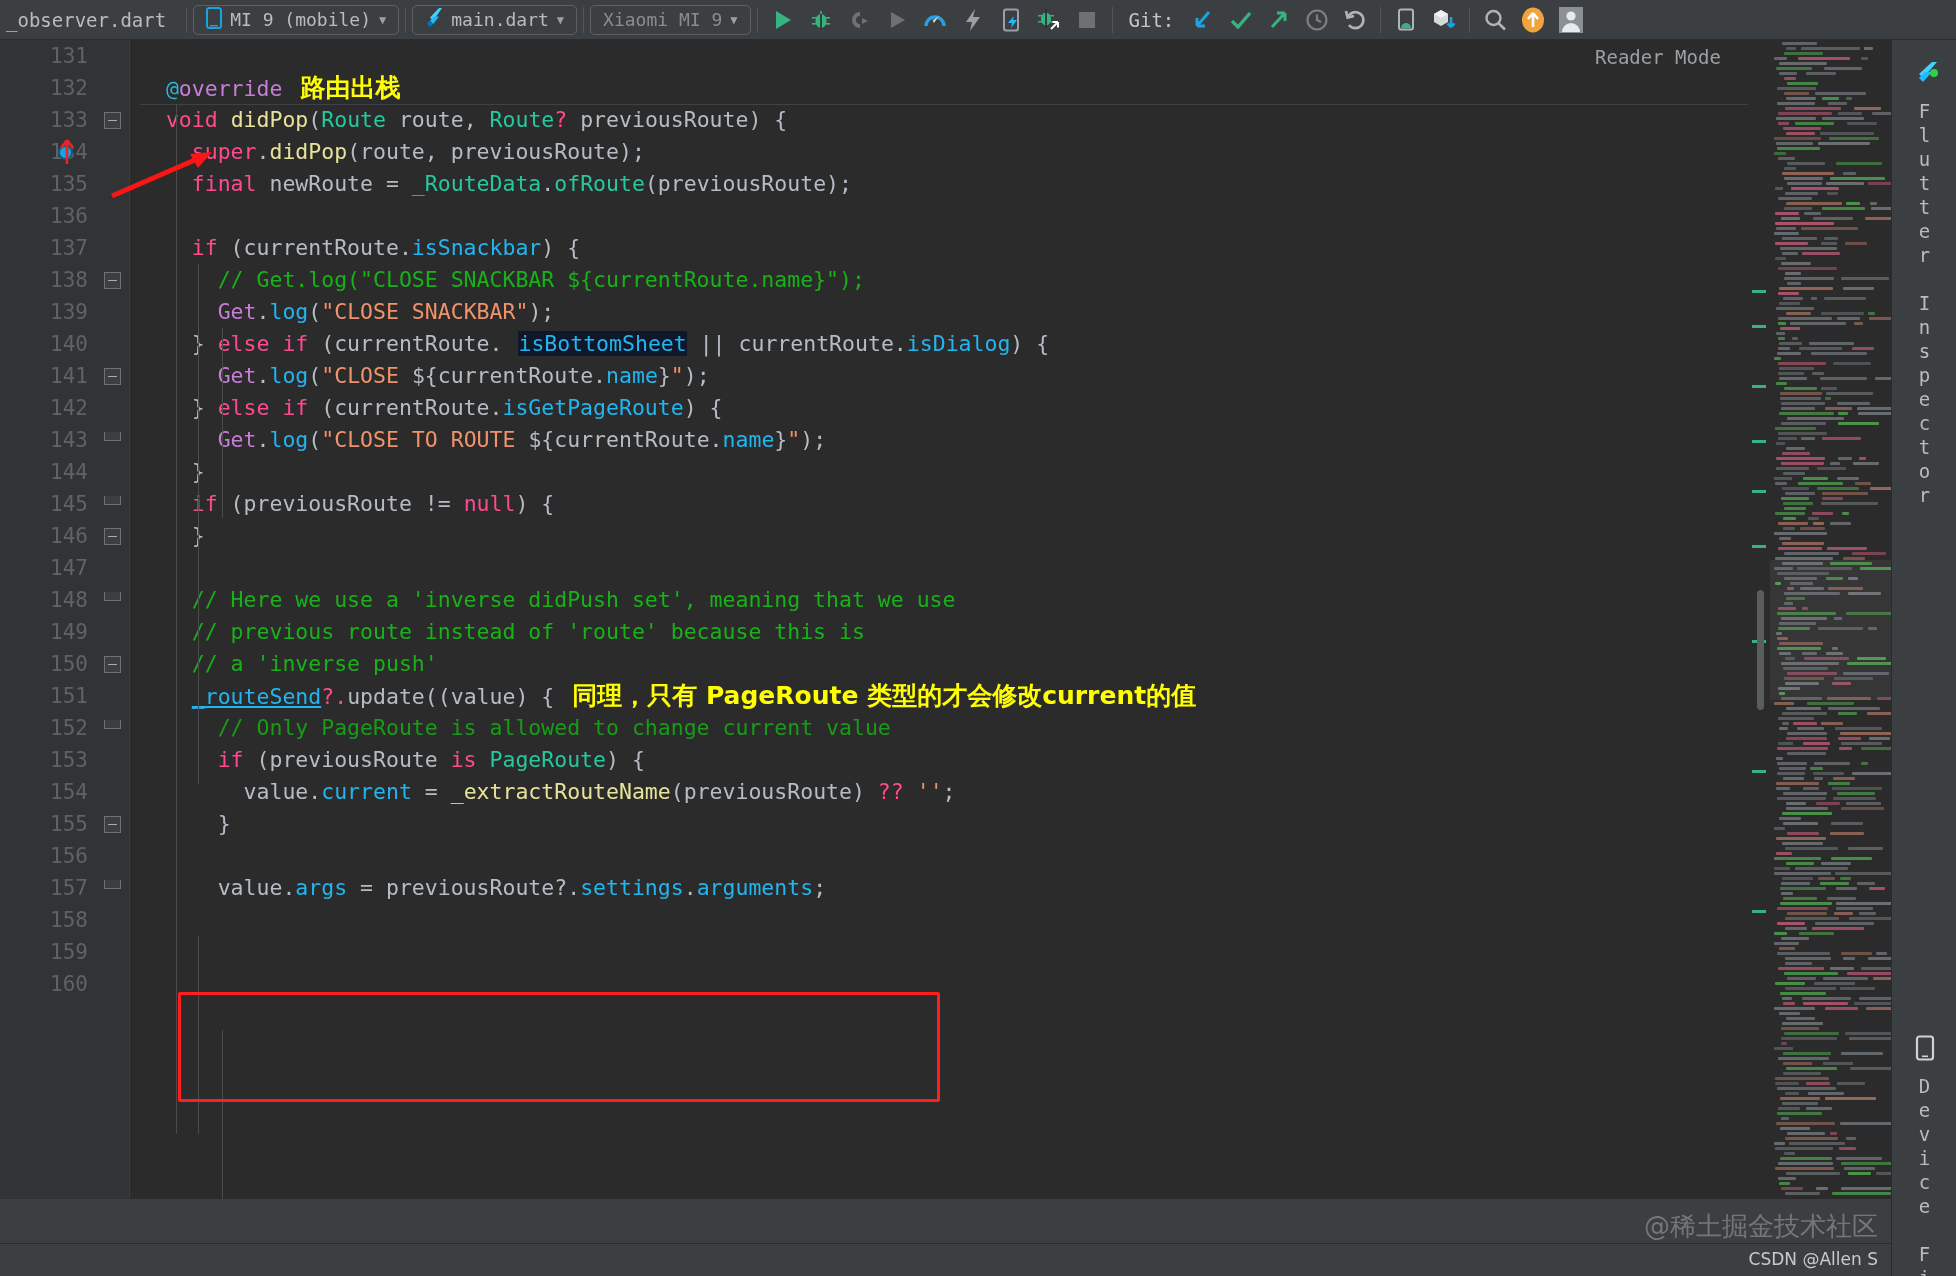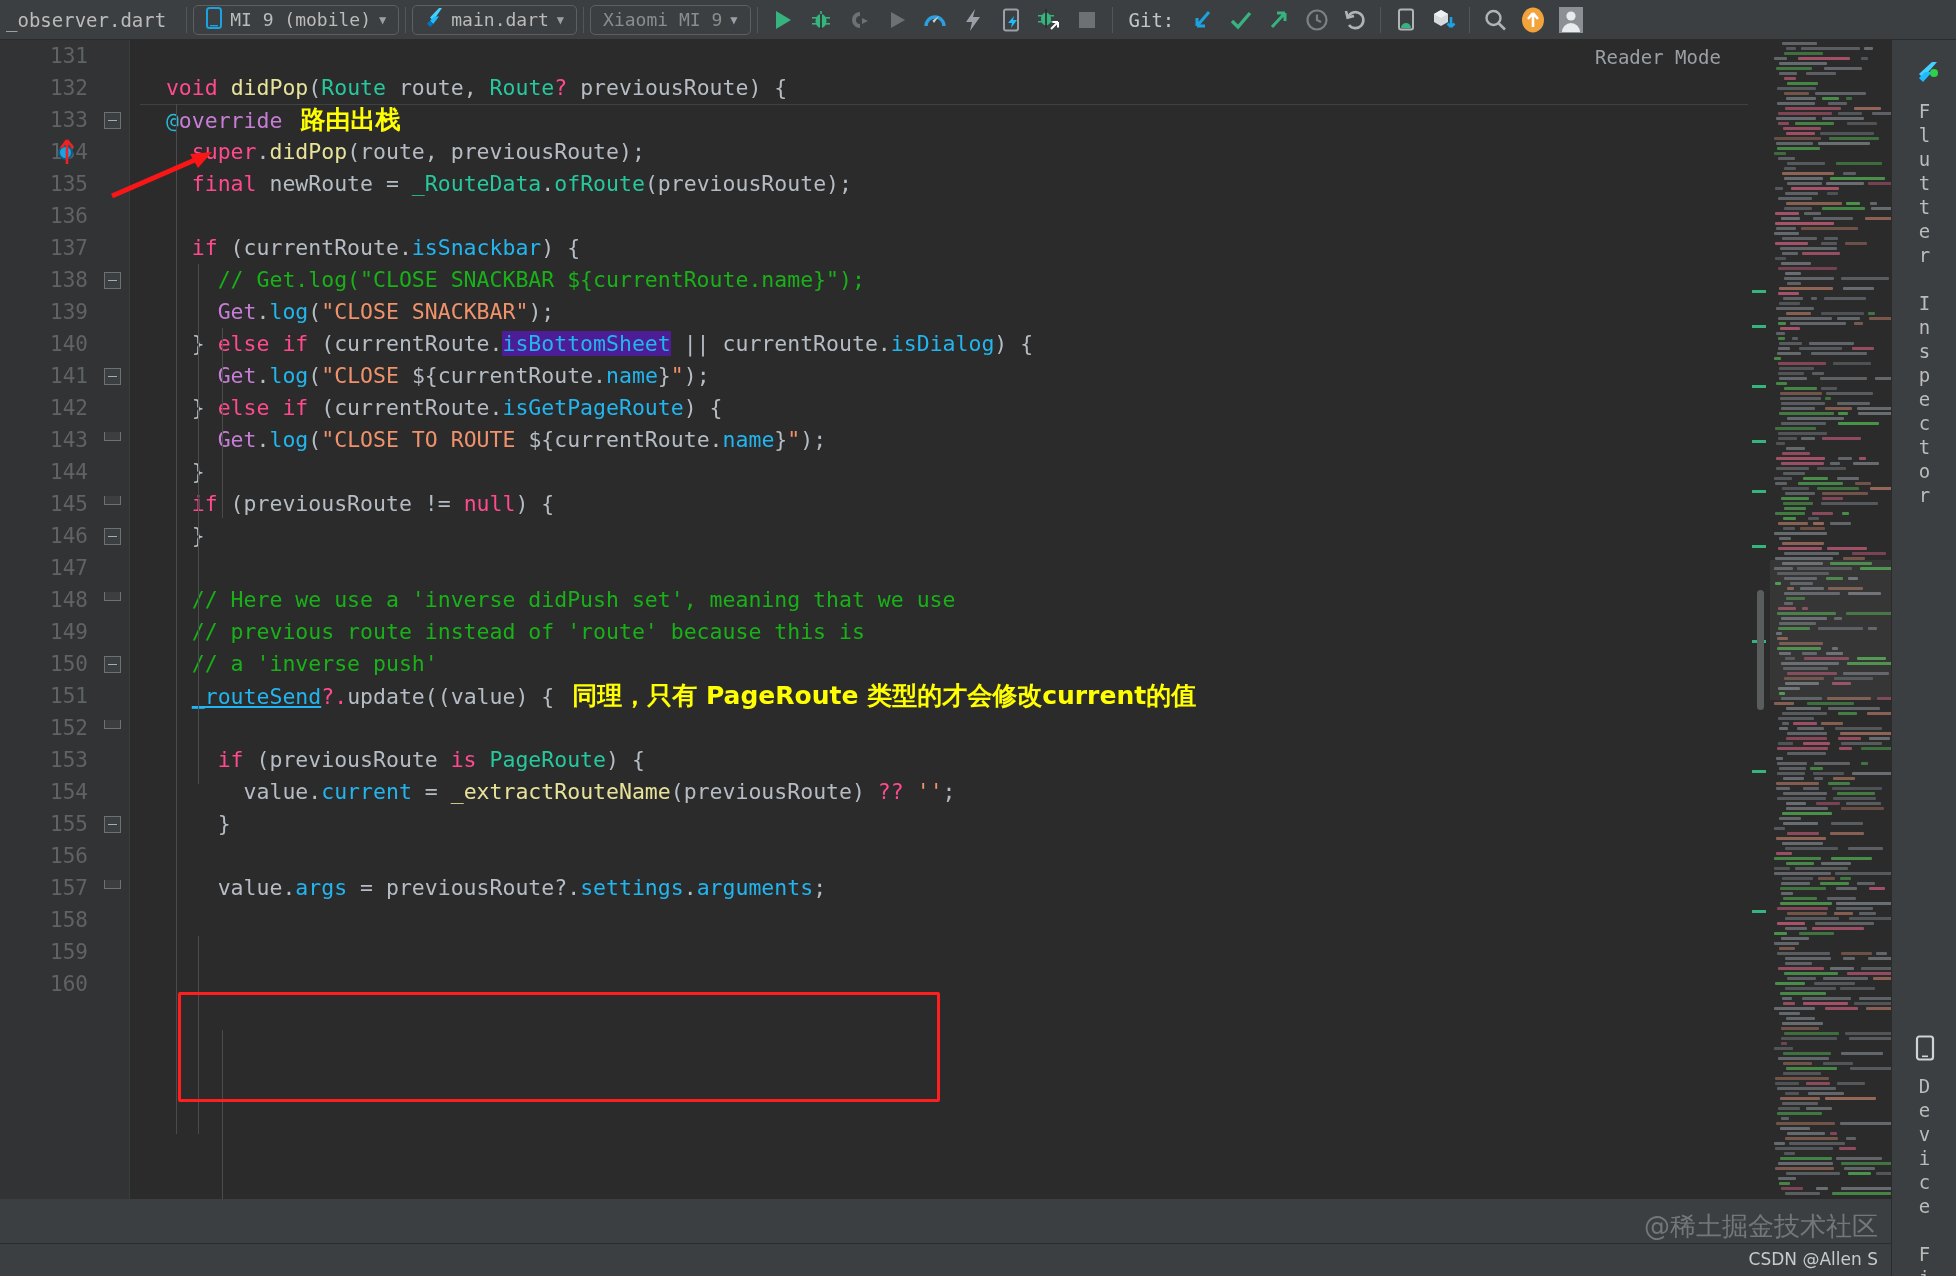--- a/index.html
+++ b/index.html
@@ -77,21 +77,21 @@
   .fn      { color: #e8e39a; }     
   .type    { color: #26c99e; }     
   .plain   { color: #b5bcc4; }
   .field   { color: #22b6f0; }
   .str     { color: #f0926b; }
   .cmt     { color: #18b218; }
   .cmt-dim { color: #189c18; }
   .punc    { color: #b5bcc4; }
   .violet  { color: #c77dd6; }
   .u       { text-decoration: underline; }
-  .hl-ident { background: #4c1d95; }
+  .hl-ident { background: #0f172a; margin-left: 16px; }
 
   .cn-note {
     color: #ffff00; font-family: "DejaVu Sans", sans-serif;
     font-weight: bold; font-size: 25px;
   }
 
   .indent-guide {
     position: absolute; width: 1px; background: #4b4b4b;
   }
 
@@ -401,41 +401,41 @@
         <div class="fold fold-end" style="top: 456px;"></div>
         <div class="fold fold-minus" style="top: 488px;"></div>
         <div class="fold fold-end" style="top: 552px;"></div>
         <div class="fold fold-minus" style="top: 616px;"></div>
         <div class="fold fold-end" style="top: 680px;"></div>
         <div class="fold fold-minus" style="top: 776px;"></div>
         <div class="fold fold-end" style="top: 840px;"></div>
       </div>
     <div class="code" id="codebody">
         <div class="row"></div>
+        <div class="row"><span class="plain">  </span><span class="anno">@</span><span class="anno2">override</span><span class="cn-note" style="margin-left: 18px;">路由出栈</span></div>
         <div class="row"><span class="plain">  </span><span class="kw2">void</span><span class="plain"> </span><span class="fn">didPop</span><span class="punc">(</span><span class="type">Route</span><span class="plain"> route, </span><span class="type">Route</span><span class="kw2">?</span><span class="plain"> previousRoute</span><span class="punc">) {</span></div>
-        <div class="row"><span class="plain">  </span><span class="anno">@</span><span class="anno2">override</span><span class="cn-note" style="margin-left: 18px;">路由出栈</span></div>
         <div class="row"><span class="plain">    </span><span class="kw2">super</span><span class="punc">.</span><span class="fn">didPop</span><span class="plain">(route, previousRoute);</span></div>
         <div class="row"><span class="plain">    </span><span class="kw2">final</span><span class="plain"> newRoute = </span><span class="type">_RouteData</span><span class="punc">.</span><span class="type">ofRoute</span><span class="plain">(previousRoute);</span></div>
         <div class="row"></div>
         <div class="row"><span class="plain">    </span><span class="kw2">if</span><span class="plain"> (currentRoute.</span><span class="field">isSnackbar</span><span class="punc">) {</span></div>
         <div class="row"><span class="plain">      </span><span class="cmt">// Get.log("CLOSE SNACKBAR ${currentRoute.name}");</span></div>
         <div class="row"><span class="plain">      </span><span class="violet">Get</span><span class="punc">.</span><span class="field">log</span><span class="punc">(</span><span class="str">"CLOSE SNACKBAR"</span><span class="punc">);</span></div>
         <div class="row"><span class="plain">    </span><span class="punc">} </span><span class="kw2">else if</span><span class="plain"> (currentRoute.</span><span class="field hl-ident">isBottomSheet</span><span class="plain"> || </span><span class="plain">currentRoute.</span><span class="field">isDialog</span><span class="punc">) {</span></div>
         <div class="row"><span class="plain">      </span><span class="violet">Get</span><span class="punc">.</span><span class="field">log</span><span class="punc">(</span><span class="str">"CLOSE </span><span class="plain">${currentRoute.</span><span class="field">name</span><span class="plain">}</span><span class="str">"</span><span class="punc">);</span></div>
         <div class="row"><span class="plain">    </span><span class="punc">} </span><span class="kw2">else if</span><span class="plain"> (currentRoute.</span><span class="field">isGetPageRoute</span><span class="punc">) {</span></div>
         <div class="row"><span class="plain">      </span><span class="violet">Get</span><span class="punc">.</span><span class="field">log</span><span class="punc">(</span><span class="str">"CLOSE TO ROUTE </span><span class="plain">${currentRoute.</span><span class="field">name</span><span class="plain">}</span><span class="str">"</span><span class="punc">);</span></div>
         <div class="row"><span class="punc">    }</span></div>
         <div class="row"><span class="plain">    </span><span class="kw2">if</span><span class="plain"> (previousRoute != </span><span class="kw2">null</span><span class="punc">) {</span></div>
         <div class="row"><span class="punc">    }</span></div>
         <div class="row"></div>
         <div class="row"><span class="plain">    </span><span class="cmt">// Here we use a 'inverse didPush set', meaning that we use</span></div>
         <div class="row"><span class="plain">    </span><span class="cmt">// previous route instead of 'route' because this is</span></div>
         <div class="row"><span class="plain">    </span><span class="cmt">// a 'inverse push'</span></div>
         <div class="row"><span class="plain">    </span><span class="field u">_routeSend</span><span class="kw2">?.</span><span class="plain">update</span><span class="plain">((value) {</span><span class="cn-note" style="margin-left: 18px;">同理，只有 PageRoute 类型的才会修改current的值</span></div>
-        <div class="row"><span class="plain">      </span></div>
+        <div class="row"><span class="plain">      </span><span class="cmt-dim">// Only PageRoute is allowed to change current value</span></div>
         <div class="row"><span class="plain">      </span><span class="kw2">if</span><span class="plain"> (previousRoute </span><span class="kw2">is</span><span class="plain"> </span><span class="type">PageRoute</span><span class="punc">) {</span></div>
         <div class="row"><span class="plain">        </span><span class="plain">value.</span><span class="field">current</span><span class="plain"> = </span><span class="fn">_extractRouteName</span><span class="plain">(previousRoute) </span><span class="kw2">??</span><span class="plain"> </span><span class="str">''</span><span class="punc">;</span></div>
         <div class="row"><span class="punc">      }</span></div>
         <div class="row"></div>
         <div class="row"><span class="plain">      </span><span class="plain">value.</span><span class="field">args</span><span class="plain"> = previousRoute?.</span><span class="field">settings</span><span class="punc">.</span><span class="field">arguments</span><span class="punc">;</span></div>
       </div>
 
     <div class="sep-line" style="top:64px;"></div>
 
     <div class="breakpoint" style="left:58px; top:105px;"></div>

